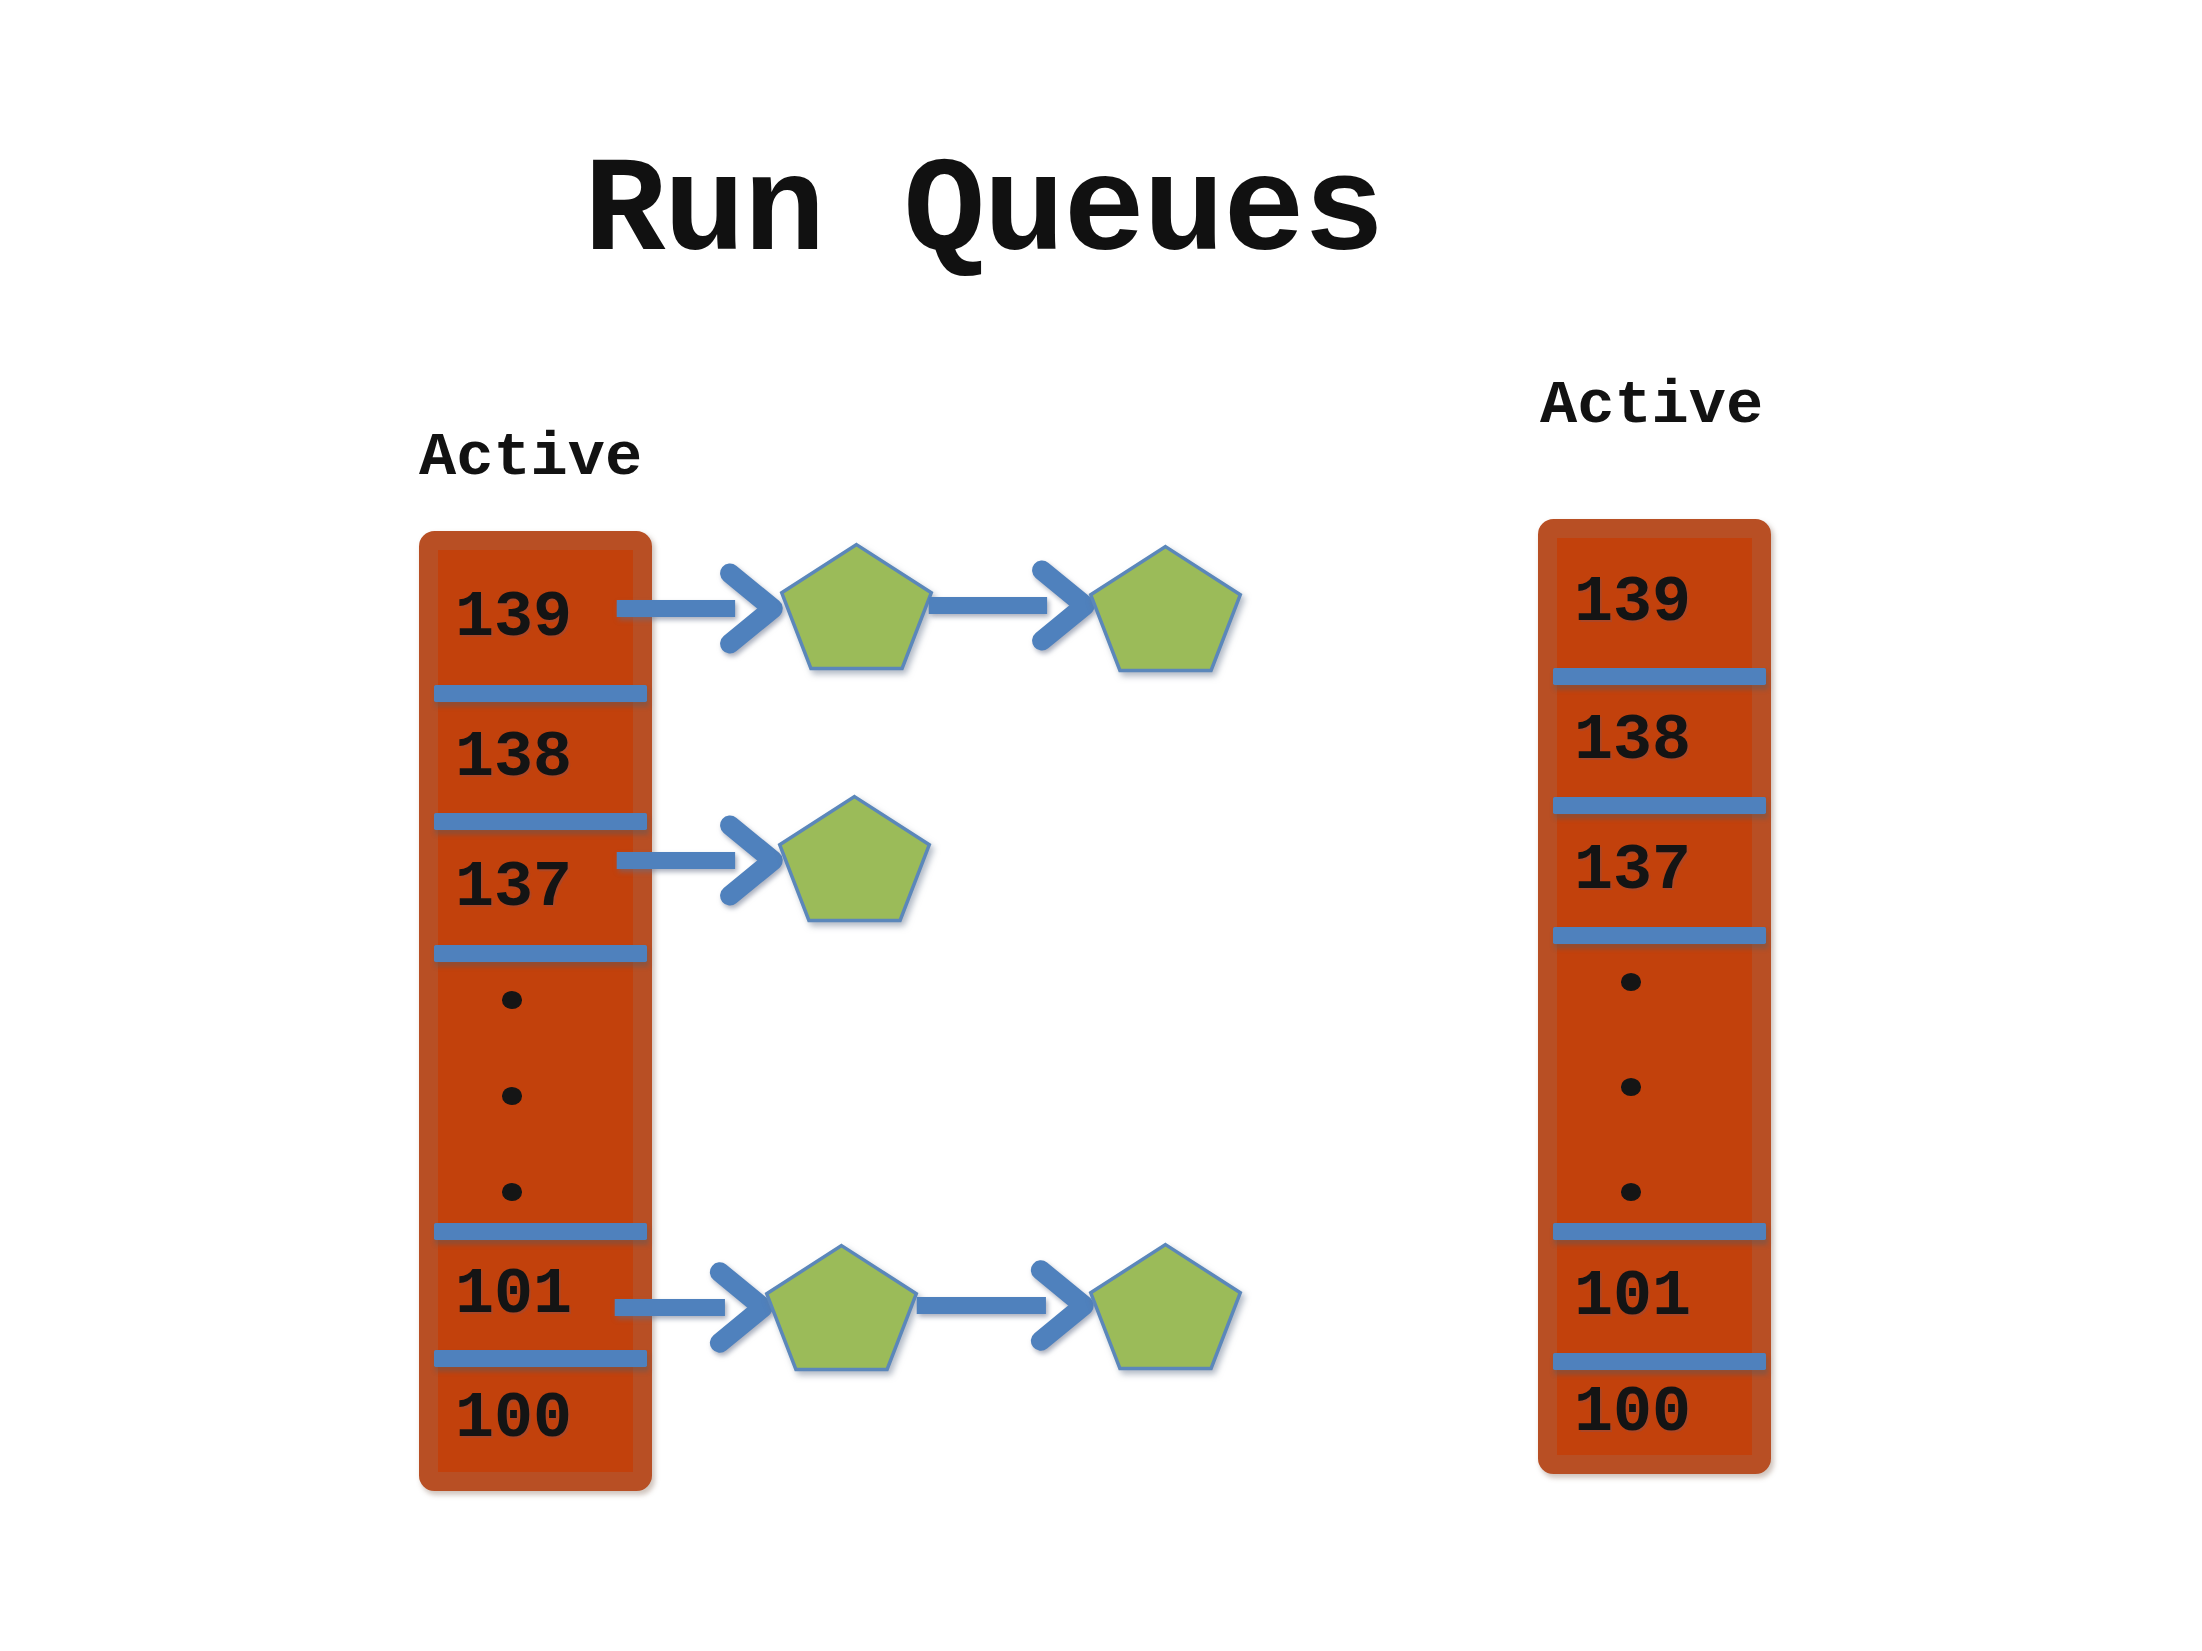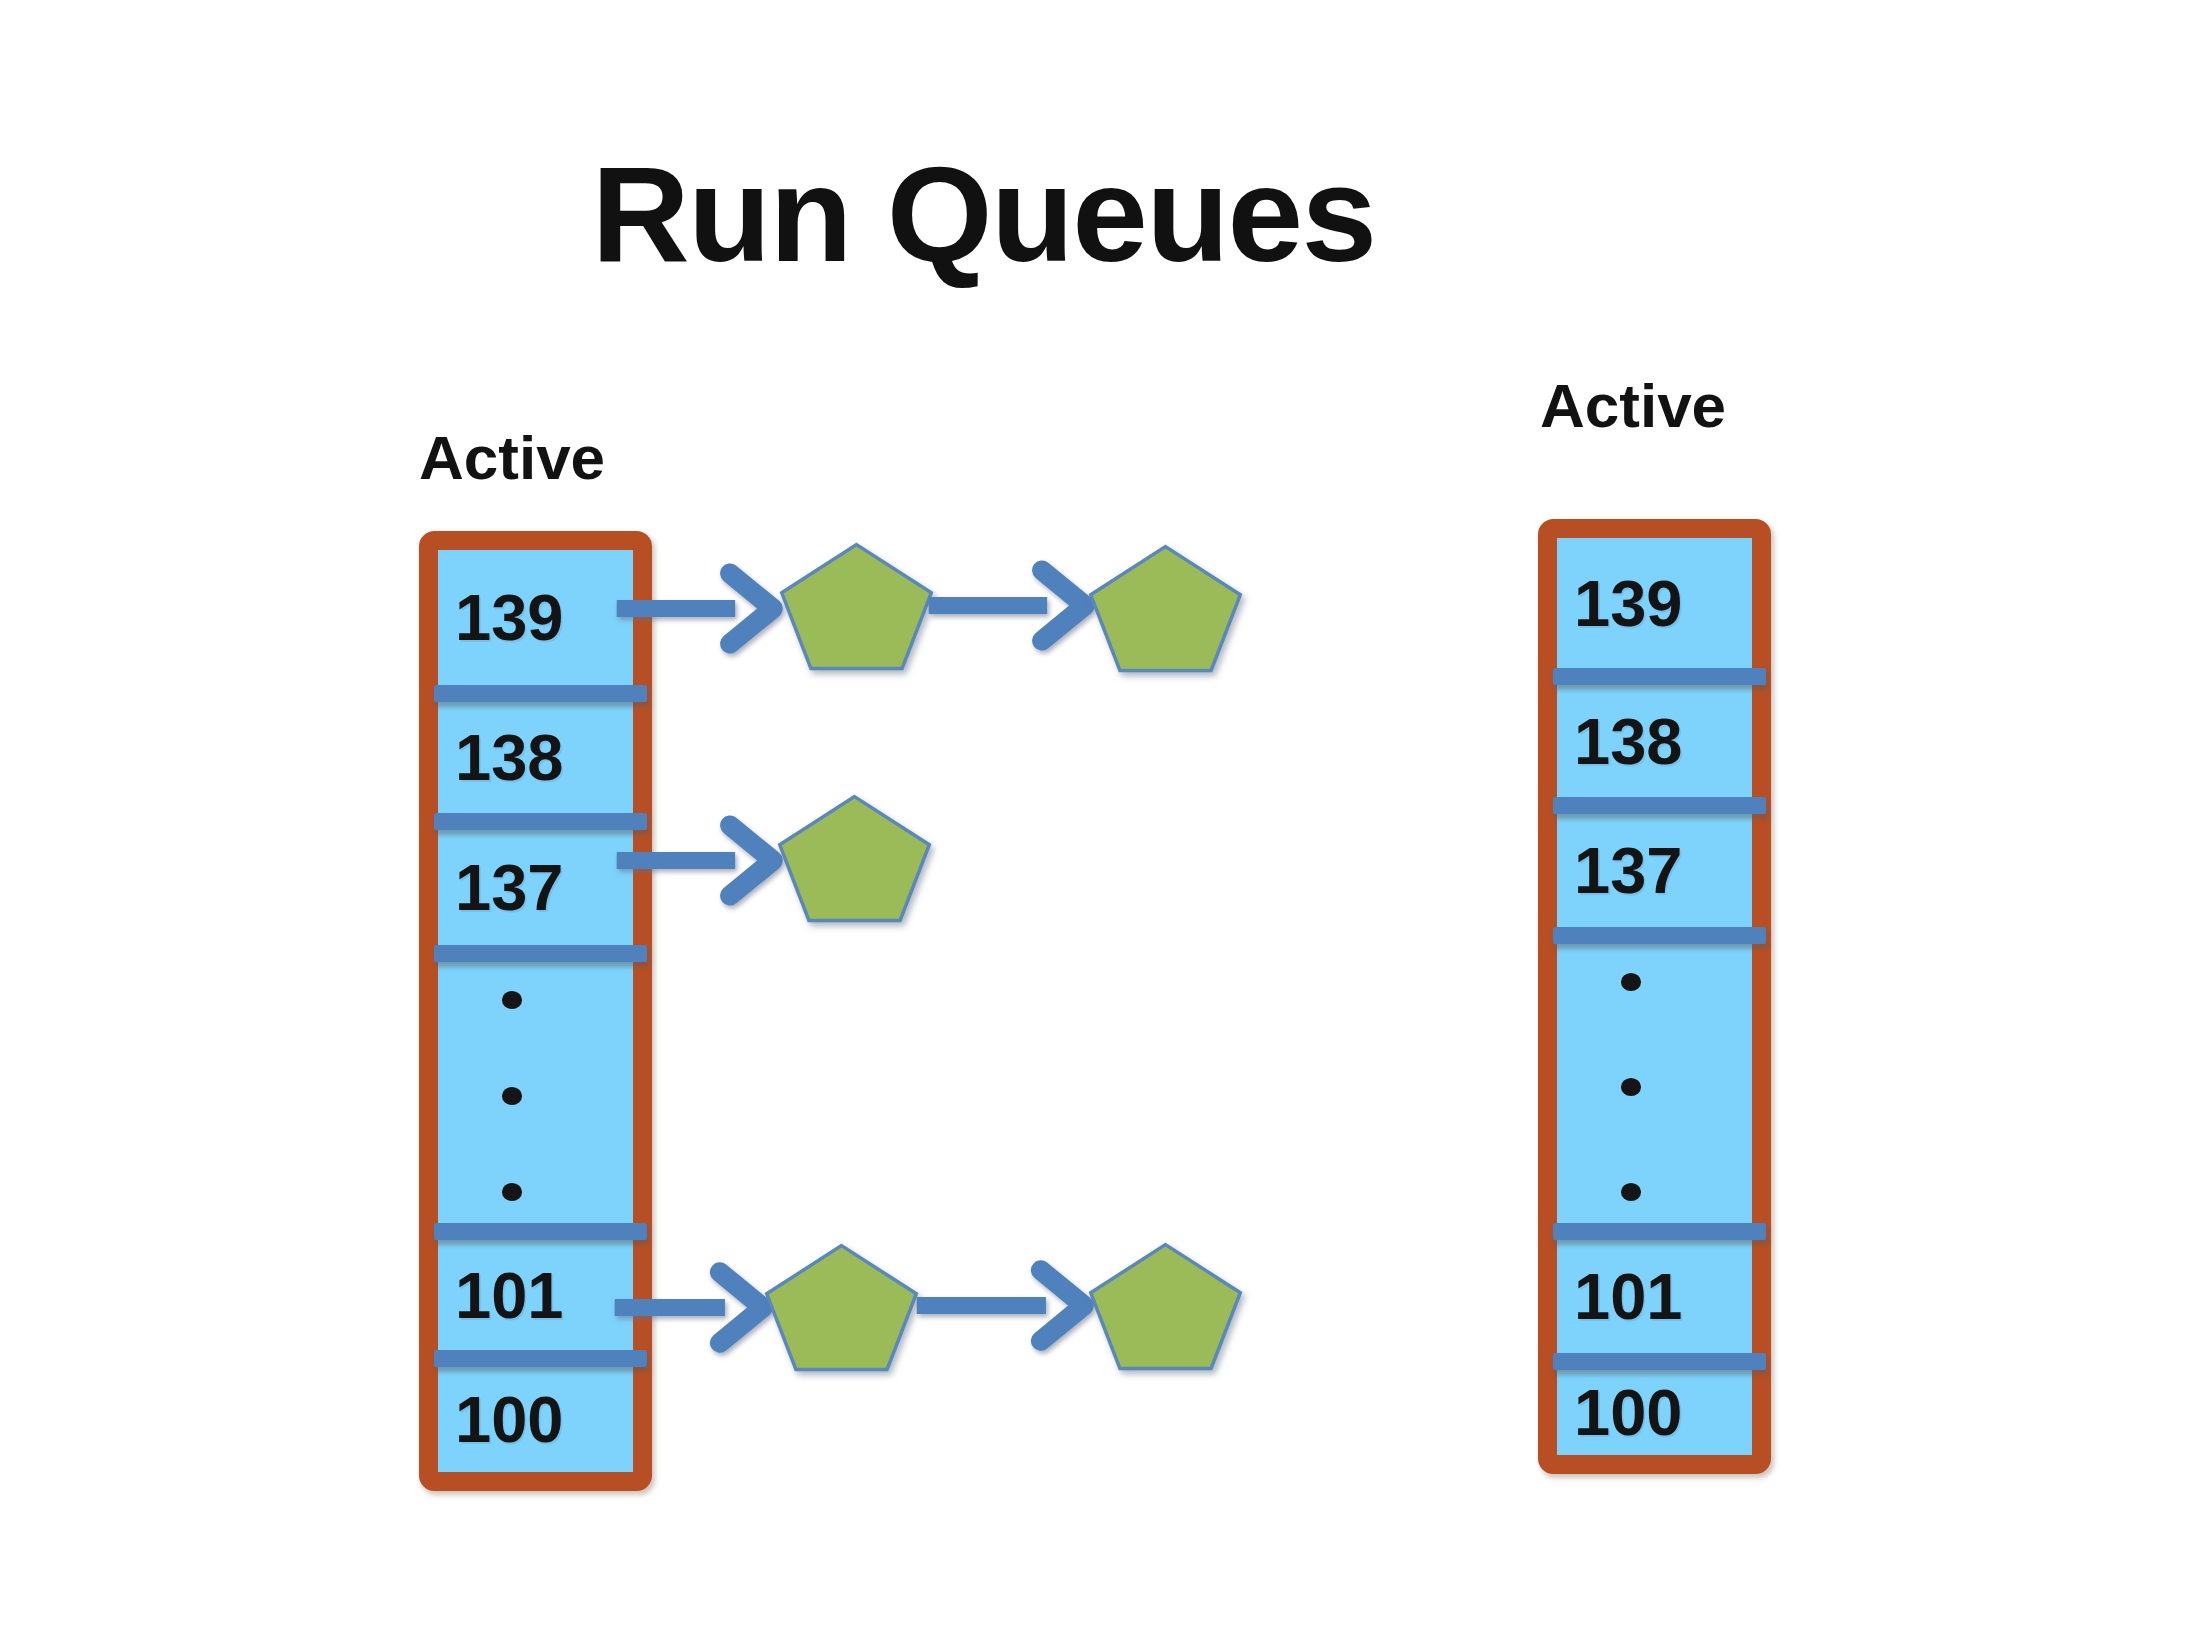--- a/index.html
+++ b/index.html
@@ -1,26 +1,26 @@
 <!DOCTYPE html>
 <html style="font-size:13.8px"><head>
 <meta charset="utf-8">
 <style>
   html,body{margin:0;padding:0;width:2203px;height:1652px;background:#ffffff;overflow:hidden;}
-  .slide{position:relative;width:1931px;height:1652px;font-family:Liberation Sans, sans-serif;color:#141414;}
+  .slide{position:relative;width:1931px;height:1652px;font-family:Liberation Mono, monospace;color:#141414;}
 
   .title{position:absolute;left:0;right:0;top:136px;margin:0 0 0 36px;text-align:center;
          font-size:136px;font-weight:600;letter-spacing:-1.7px;color:#111;}
 
   .qlabel{position:absolute;font-size:62px;font-weight:600;color:#121212;}
   .qlabel.active{left:419px;top:382px;margin-top:40px;}
   .qlabel.expired{left:1540px;top:370px;}
 
   .queue{position:absolute;width:233px;border:19px solid #b84f24;border-radius:15.5px;
-         box-sizing:border-box;background:#7dd3fc;display:flex;flex-direction:column;
+         box-sizing:border-box;background:#c2410c;display:flex;flex-direction:column;
          box-shadow:2.6px 3.4px 5.2px rgba(120,90,70,.35);}
   .queue.left{left:419px;top:531px;height:960px;}
   .queue.right{left:1538px;top:519px;height:955px;}
 
   .cell{display:flex;align-items:center;padding-left:17px;box-sizing:border-box;flex:0 0 auto;}
   .num{font-size:65px;font-weight:600;color:#141414;text-shadow:1.7px 1.7px 0 rgba(70,100,170,.16);}
 
   .sep{flex:0 0 17px;height:17px;margin-left:-4.3px;margin-right:-13.8px;background:#4f81bd;
        border-radius:1.7px;box-shadow:1.7px 4.3px 4.3px rgba(90,90,95,.45);z-index:3;}
 

